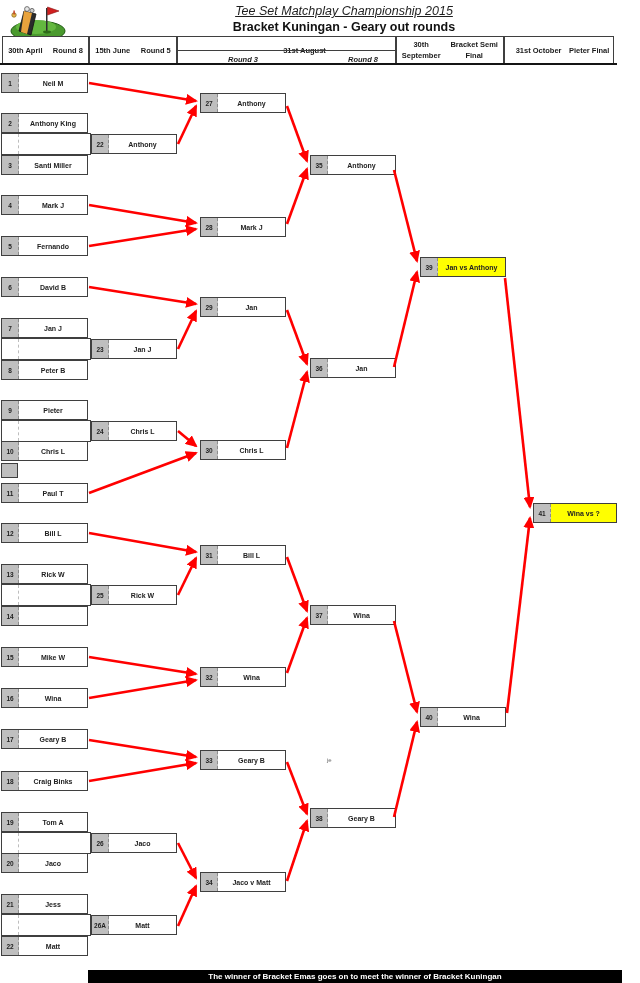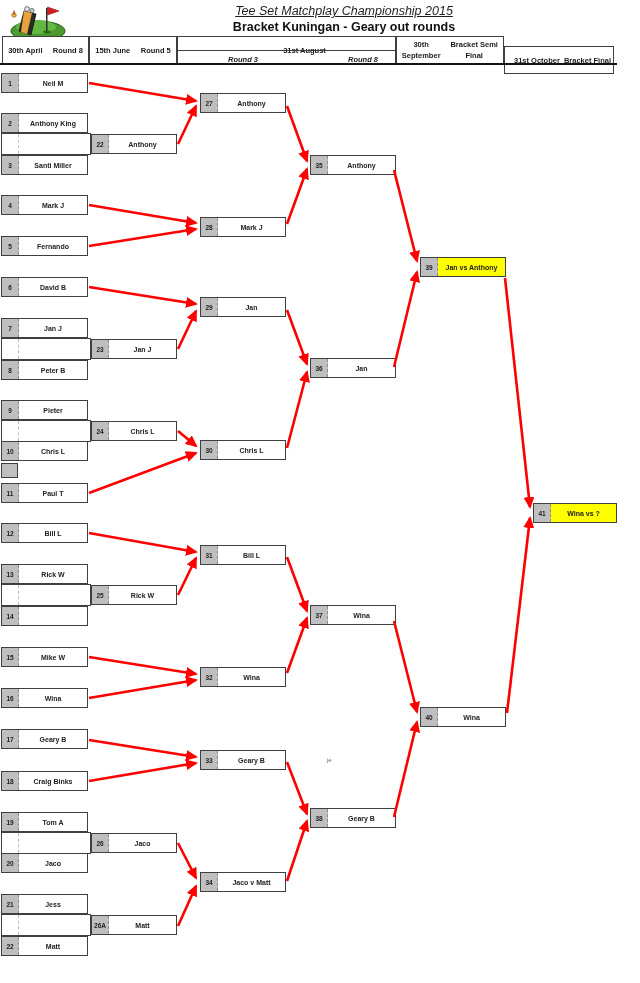--- a/index.html
+++ b/index.html
@@ -76,23 +76,23 @@
       <div class="hdr-cell" style="left: 177px; top: 36px; width: 219px; height: 28px; justify-content: flex-start;">
         <div style="height: 13px; line-height: 13px; width: 100%; margin-left: 36px;">31st August</div>
         <div class="hdr-sub-divider"></div>
         <div class="hdr-sub-label" style="left: 65px;">Round 3</div>
         <div class="hdr-sub-label" style="left: 185px;">Round 8</div>
       </div>
       <div class="hdr-cell" style="left: 396px; top: 36px; width: 108px; height: 28px; justify-content: center;">
         <div>30th September</div>
         <div>Bracket Semi Final</div>
       </div>
-      <div class="hdr-cell" style="left: 504px; top: 46px; width: 110px; height: 28px; padding-left: 7px;">
+      <div class="hdr-cell" style="left: 504px; top: 36px; width: 110px; height: 28px; padding-left: 7px;">
         <div>31st October</div>
-        <div>Bracket Final</div>
+        <div>Pieter Final</div>
       </div>
     </div>
   <div class="hdr-thickline"></div>
 
   <div id="bracket">
       <div class="band" style="left: 1px; top: 133px; width: 90px; height: 22px;">
         <div class="band-divider"></div>
       </div>
       <div class="band" style="left: 1px; top: 338px; width: 90px; height: 22px;">
         <div class="band-divider"></div>
@@ -317,13 +317,16 @@
       <line x1="287" y1="762" x2="307" y2="814" stroke="#ff0000" stroke-width="2.6" marker-end="url(#ah)"></line>
       <line x1="287" y1="881" x2="307" y2="821" stroke="#ff0000" stroke-width="2.6" marker-end="url(#ah)"></line>
       <line x1="394" y1="621" x2="417" y2="712" stroke="#ff0000" stroke-width="2.6" marker-end="url(#ah)"></line>
       <line x1="394" y1="817" x2="417" y2="722" stroke="#ff0000" stroke-width="2.6" marker-end="url(#ah)"></line>
       <line x1="505" y1="278" x2="530" y2="507" stroke="#ff0000" stroke-width="2.6" marker-end="url(#ah)"></line>
       <line x1="507" y1="713" x2="530" y2="518" stroke="#ff0000" stroke-width="2.6" marker-end="url(#ah)"></line>
     </svg>
 
   <div class="stray-note">je</div>
 
+  <div class="footer-bar">
+    <span class="footer-text">The winner of Bracket Emas goes on to meet the winner of Bracket Kuningan</span>
+  </div>
 </div>
 
 </body></html>

